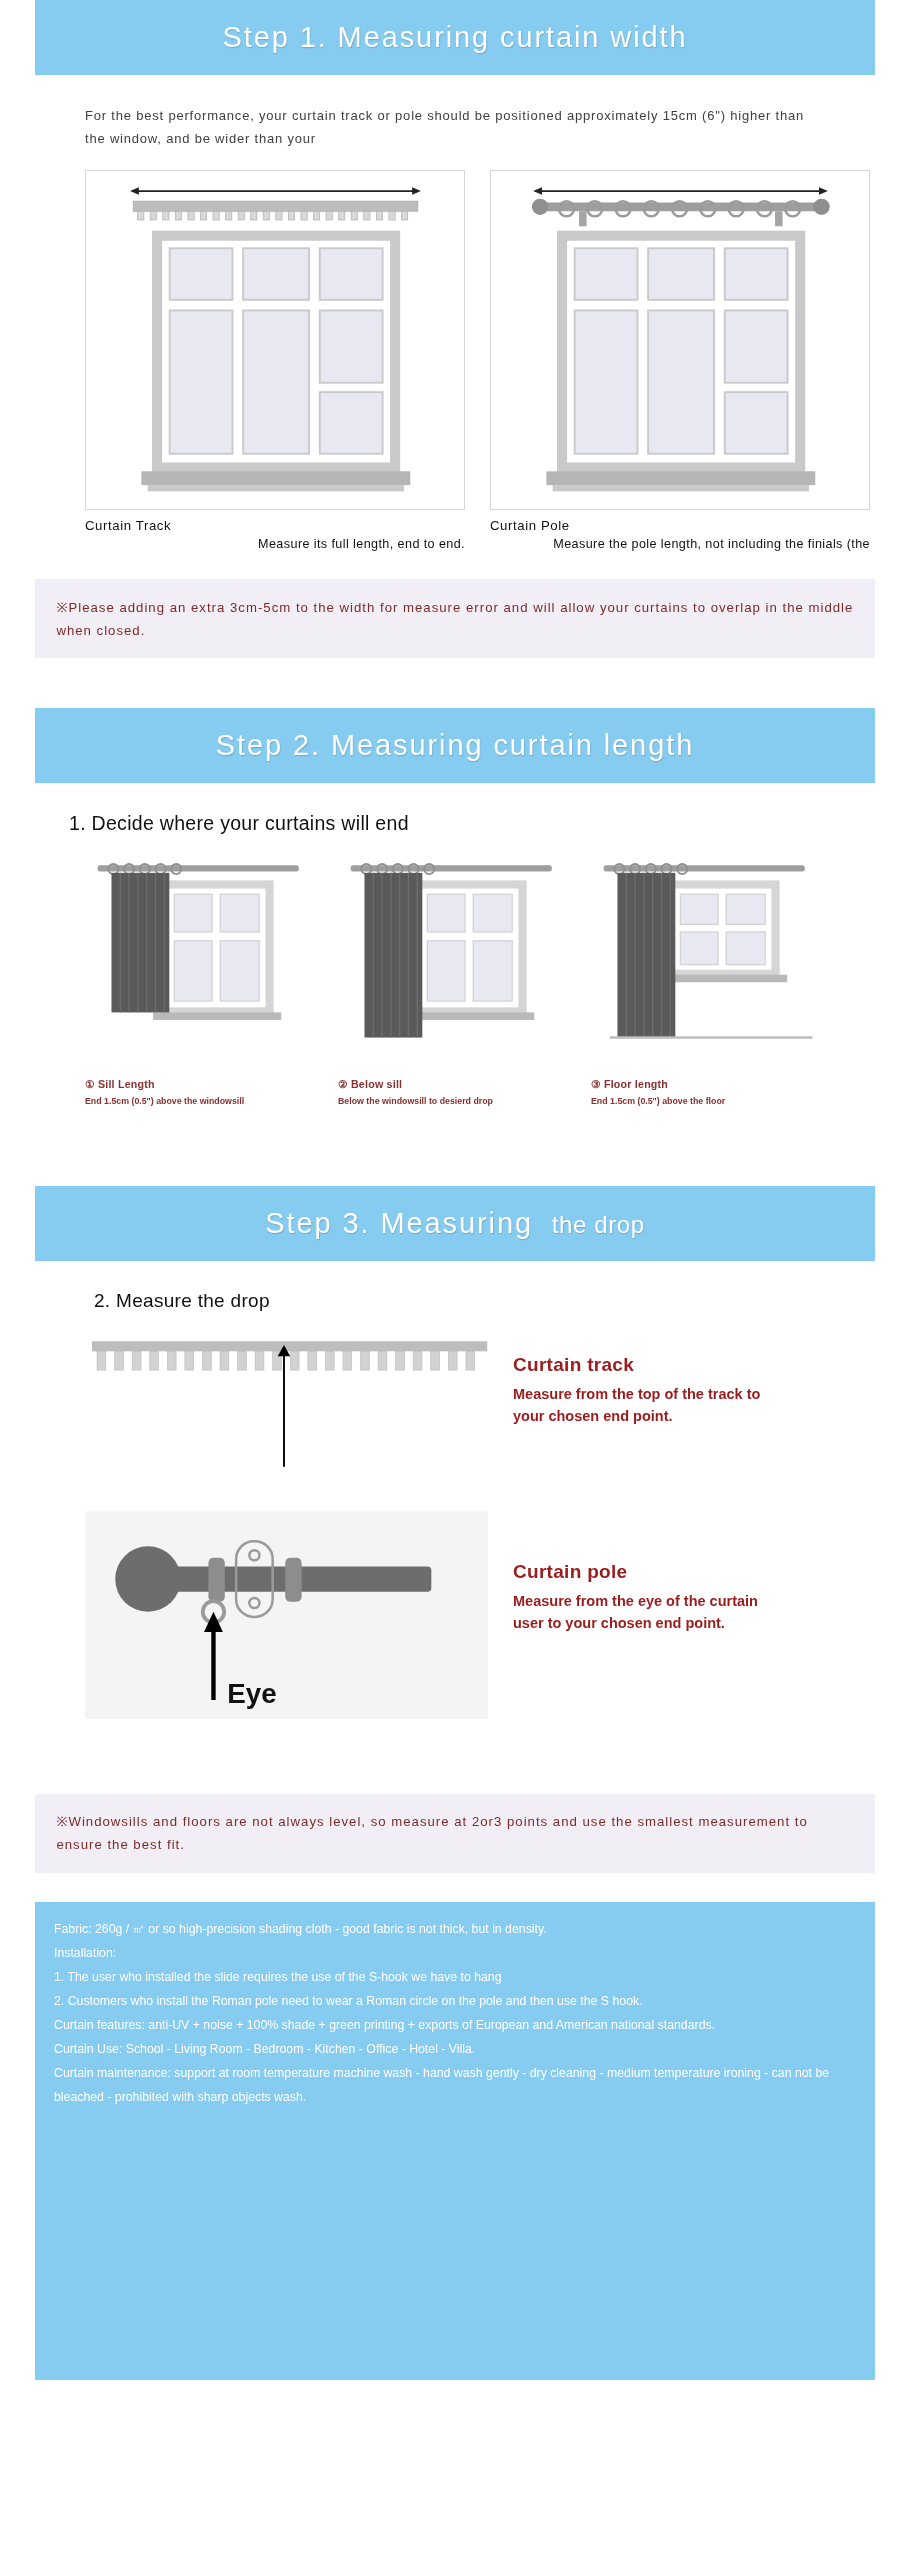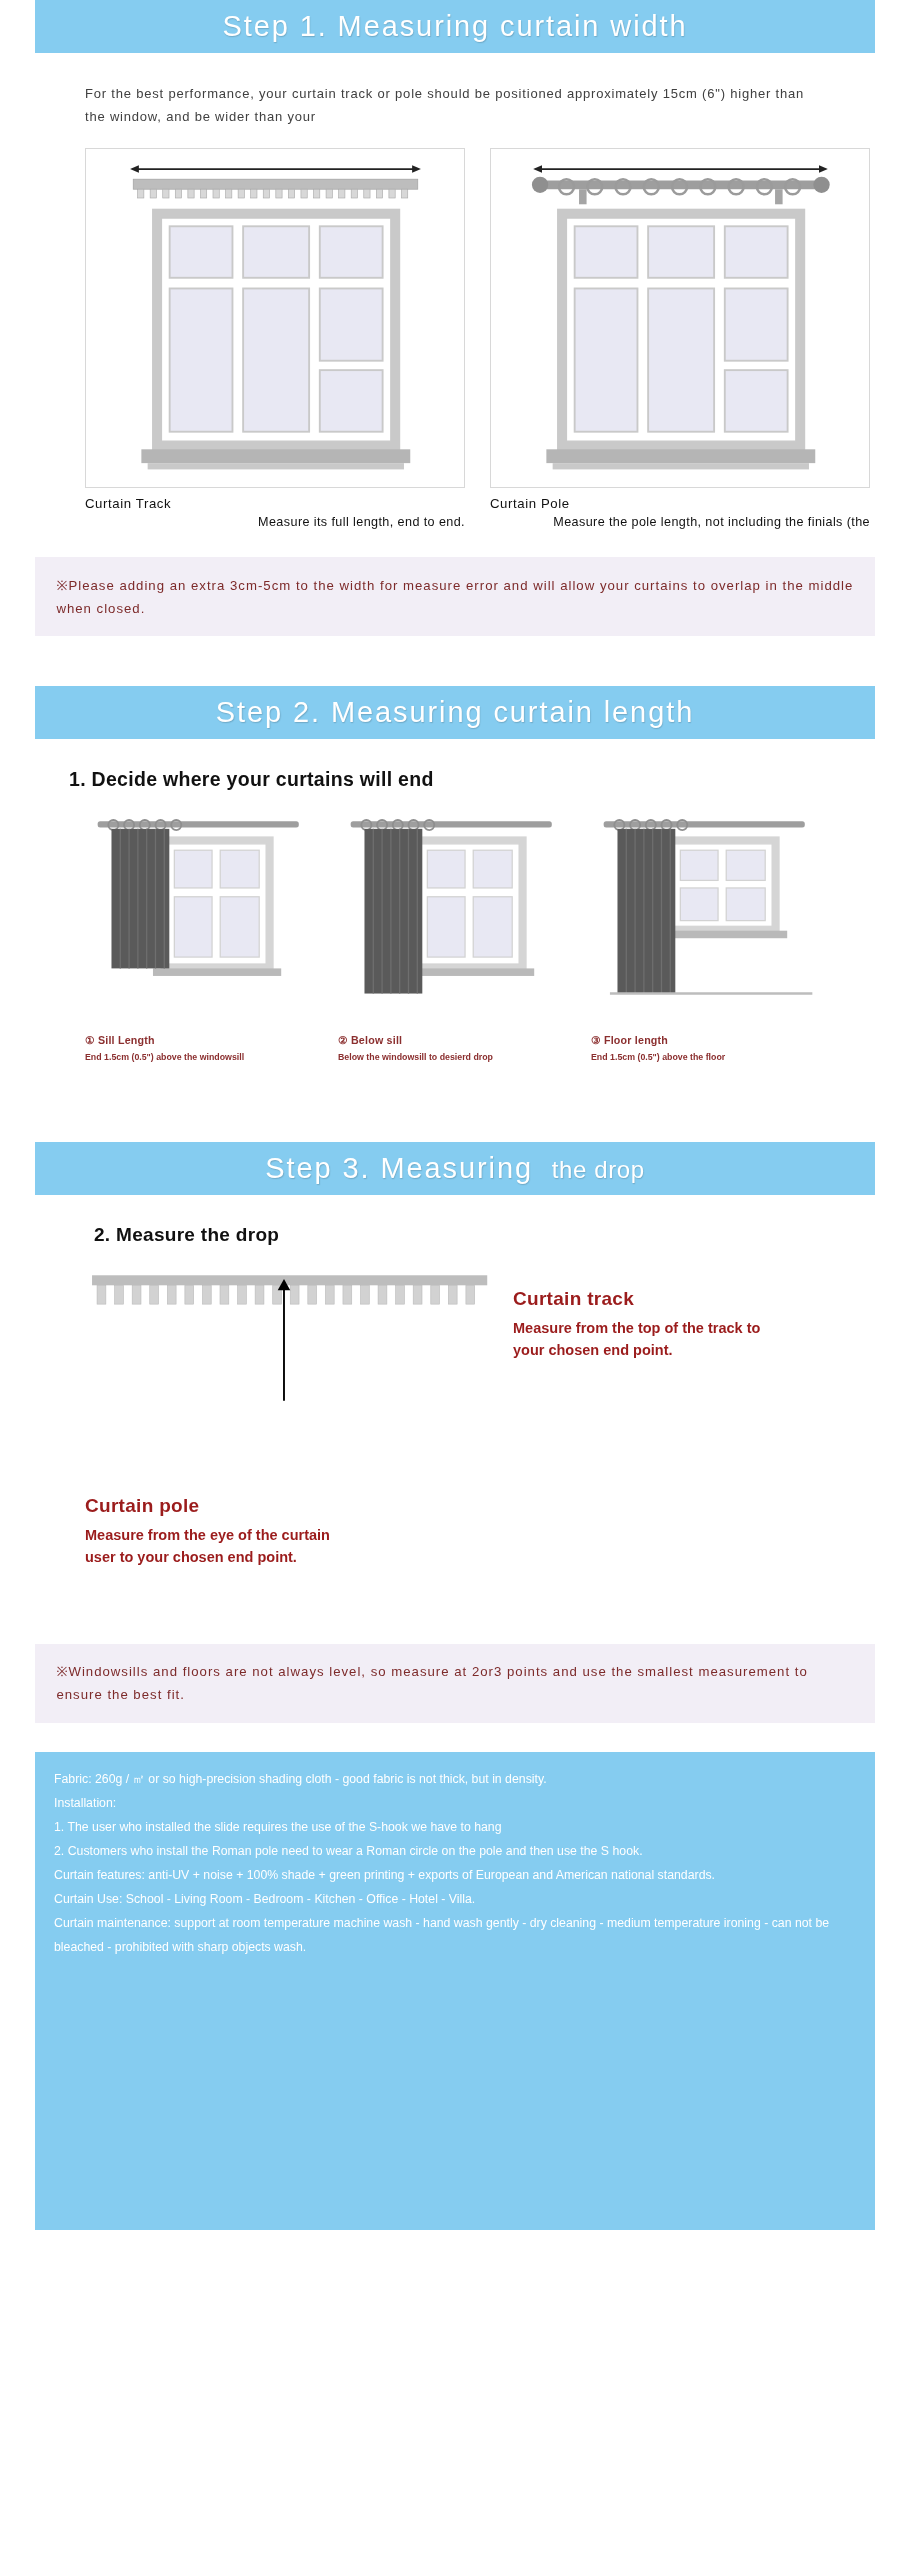--- a/index.html
+++ b/index.html
@@ -11,21 +11,21 @@
     color: #333;
   }
   .page {
     width: 910px;
     min-height: 2576px;
     position: relative;
     padding: 0;
   }
   .band {
     background: #85ccf0;
-    height: 53px;
+    height: 75px;
     margin: 0 35px;
     display: flex;
     align-items: center;
     justify-content: center;
   }
   .band-title {
     color: #ffffff;
     font-size: 29px;
     letter-spacing: 1.9px;
     text-shadow: 0.6px 0.6px 1.3px rgba(0,0,0,0.18);
@@ -78,21 +78,21 @@
     line-height: 1.75;
     letter-spacing: 1px;
   }
 
   .gap-lg { height: 50px; }
   .gap-md { height: 29px; }
 
   .subhead {
     margin: 29px 12px 0 69px;
     font-size: 19.5px;
-    font-weight: bold;
+    font-weight: normal;
     color: #111;
     letter-spacing: 0.3px;
   }
 
   .three-col {
     display: flex;
     gap: 4px;
     margin: 19px 85px 0 85px;
     justify-content: space-between;
   }
@@ -420,20 +420,41 @@
         <polygon points="316,16 306,34 326,34" fill="#000"></polygon>
       </svg>
     </div>
     <div class="measure-text">
       <div class="m-title">Curtain track</div>
       <div class="m-body">Measure from the top of the track to your chosen end point.</div>
     </div>
   </div>
 
   <div class="measure-row" style="margin-top:38px;">
+    <div class="measure-fig">
+      <svg width="403" height="208" viewBox="0 0 640 330">
+        <rect x="0" y="0" width="640" height="330" fill="#f4f4f4"></rect>
+
+        <rect x="100" y="88" width="450" height="40" rx="6" fill="#6d6d6d"></rect>
+        <circle cx="100" cy="108" r="52" fill="#6d6d6d"></circle>
+
+        <rect x="196" y="74" width="26" height="70" rx="8" fill="#8d8d8d"></rect>
+        <rect x="318" y="74" width="26" height="70" rx="8" fill="#8d8d8d"></rect>
+
+        <rect x="240" y="48" width="58" height="120" rx="28" fill="none" stroke="#9a9a9a" stroke-width="4"></rect>
+        <circle cx="269" cy="70" r="8" fill="none" stroke="#9a9a9a" stroke-width="4"></circle>
+        <circle cx="269" cy="146" r="8" fill="none" stroke="#9a9a9a" stroke-width="4"></circle>
+
+        <circle cx="204" cy="160" r="17" fill="none" stroke="#9a9a9a" stroke-width="6"></circle>
+
+        <line x1="204" y1="300" x2="204" y2="176" stroke="#000" stroke-width="7"></line>
+        <polygon points="204,160 189,192 219,192" fill="#000"></polygon>
+        <text x="226" y="305" font-family="Liberation Sans, sans-serif" font-size="44" font-weight="bold" fill="#111">Eye</text>
+      </svg>
+    </div>
     <div class="measure-text" style="padding-top:50px;">
       <div class="m-title">Curtain pole</div>
       <div class="m-body">Measure from the eye of the curtain user to your chosen end point.</div>
     </div>
   </div>
 
   <div class="gap-lg"></div>
 
   <div class="note">※Windowsills and floors are not always level, so measure at 2or3 points and use the smallest measurement to ensure the best fit.</div>
 

